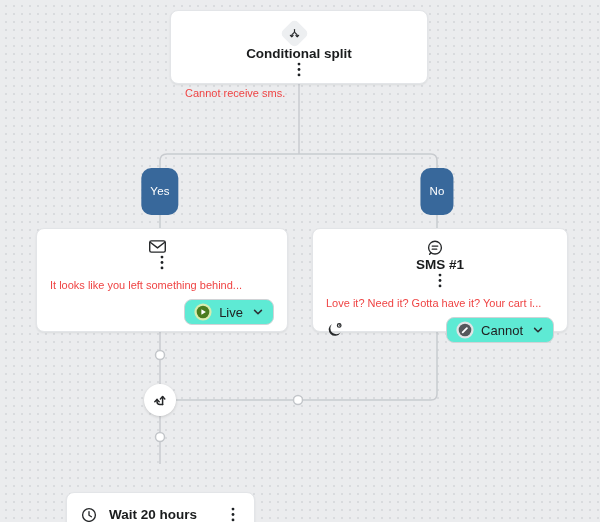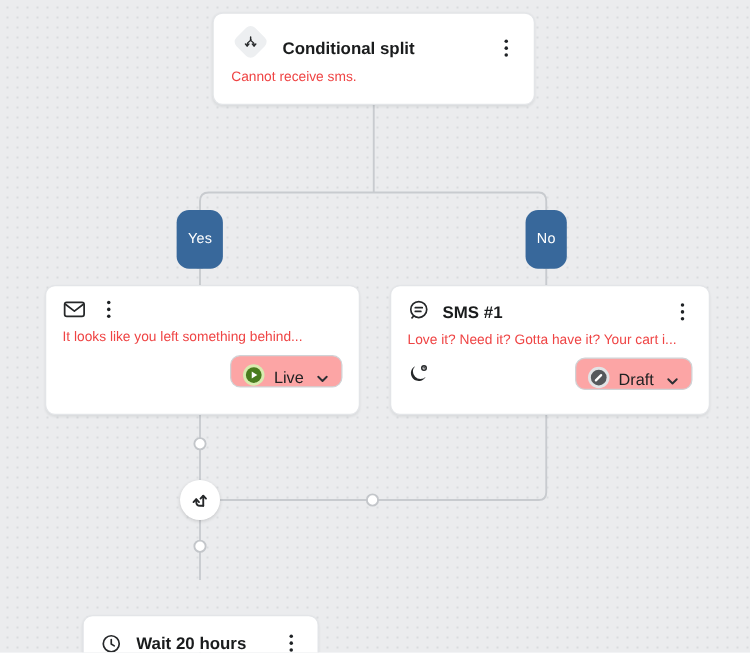--- a/index.html
+++ b/index.html
@@ -27,21 +27,21 @@
   .wire { stroke: #c8cbcf; stroke-width: 1.5; fill: none; }
   .dot  { fill: #ffffff; stroke: #c3c6ca; stroke-width: 1.5; }
 
   .card {
     position: absolute;
     background: #ffffff;
     border: 1px solid #e3e5e8;
     border-radius: 8px;
     box-shadow: 0 1px 2px rgba(31,33,36,.08);
   }
-  .card-head { display: flex; align-items: flex-end; }
+  .card-head { display: flex; align-items: center; flex-direction: column; }
   .node-title {
     flex: 1;
     font-size: 13.5px;
     font-weight: 700;
     color: #1a1c1d;
     white-space: nowrap;
     overflow: hidden;
   }
   .node-desc {
     font-size: 11px;
@@ -91,25 +91,25 @@
   .email-card { left: 36px;  top: 228px; width: 252px; height: 104px; padding: 10px 13px; }
   .sms-card   { left: 312px; top: 228px; width: 256px; height: 104px; padding: 10px 13px; }
   .head-icon { margin-right: 10px; flex: 0 0 auto; display: flex; }
   .email-card .node-desc, .sms-card .node-desc { margin-top: 9px; }
   .card-foot { margin-top: 8px; display: flex; align-items: center; }
   .foot-end { justify-content: flex-end; }
   .foot-between { justify-content: space-between; }
 
   .status-btn {
     display: inline-flex;
-    align-items: flex-end;
+    align-items: center;
     gap: 7px;
     height: 26px;
     padding: 0 9px;
-    background: #fca5a5;
+    background: #5eead4;
     border: 1px solid #d0d3d6;
     border-radius: 8px;
     font-family: inherit;
     font-size: 13px;
     color: #202223;
     cursor: pointer;
   }
   .status-btn .chev { display: flex; margin-left: 2px; }
 
   
@@ -245,21 +245,21 @@
         </svg>
       </span>
       <button class="status-btn">
         <span style="display:flex">
           <svg width="18" height="18" viewBox="0 0 18 18">
             <circle cx="9" cy="9" r="8.6" fill="#e2e4e6"></circle>
             <circle cx="9" cy="9" r="6.3" fill="#55585b"></circle>
             <path d="M6.7 11.3 L10.9 7.1" stroke="#ffffff" stroke-width="1.8" stroke-linecap="round"></path>
           </svg>
         </span>
-        <span>Draft</span>
+        <span>Cannot</span>
         <span class="chev">
           <svg width="12" height="12" viewBox="0 0 12 12" fill="none" stroke="#2c2f33" stroke-width="1.5" stroke-linecap="round" stroke-linejoin="round">
             <path d="M2.6 4.4 L6 7.8 L9.4 4.4"></path>
           </svg>
         </span>
       </button>
     </div>
   </div>
 
   <div class="merge-node">

